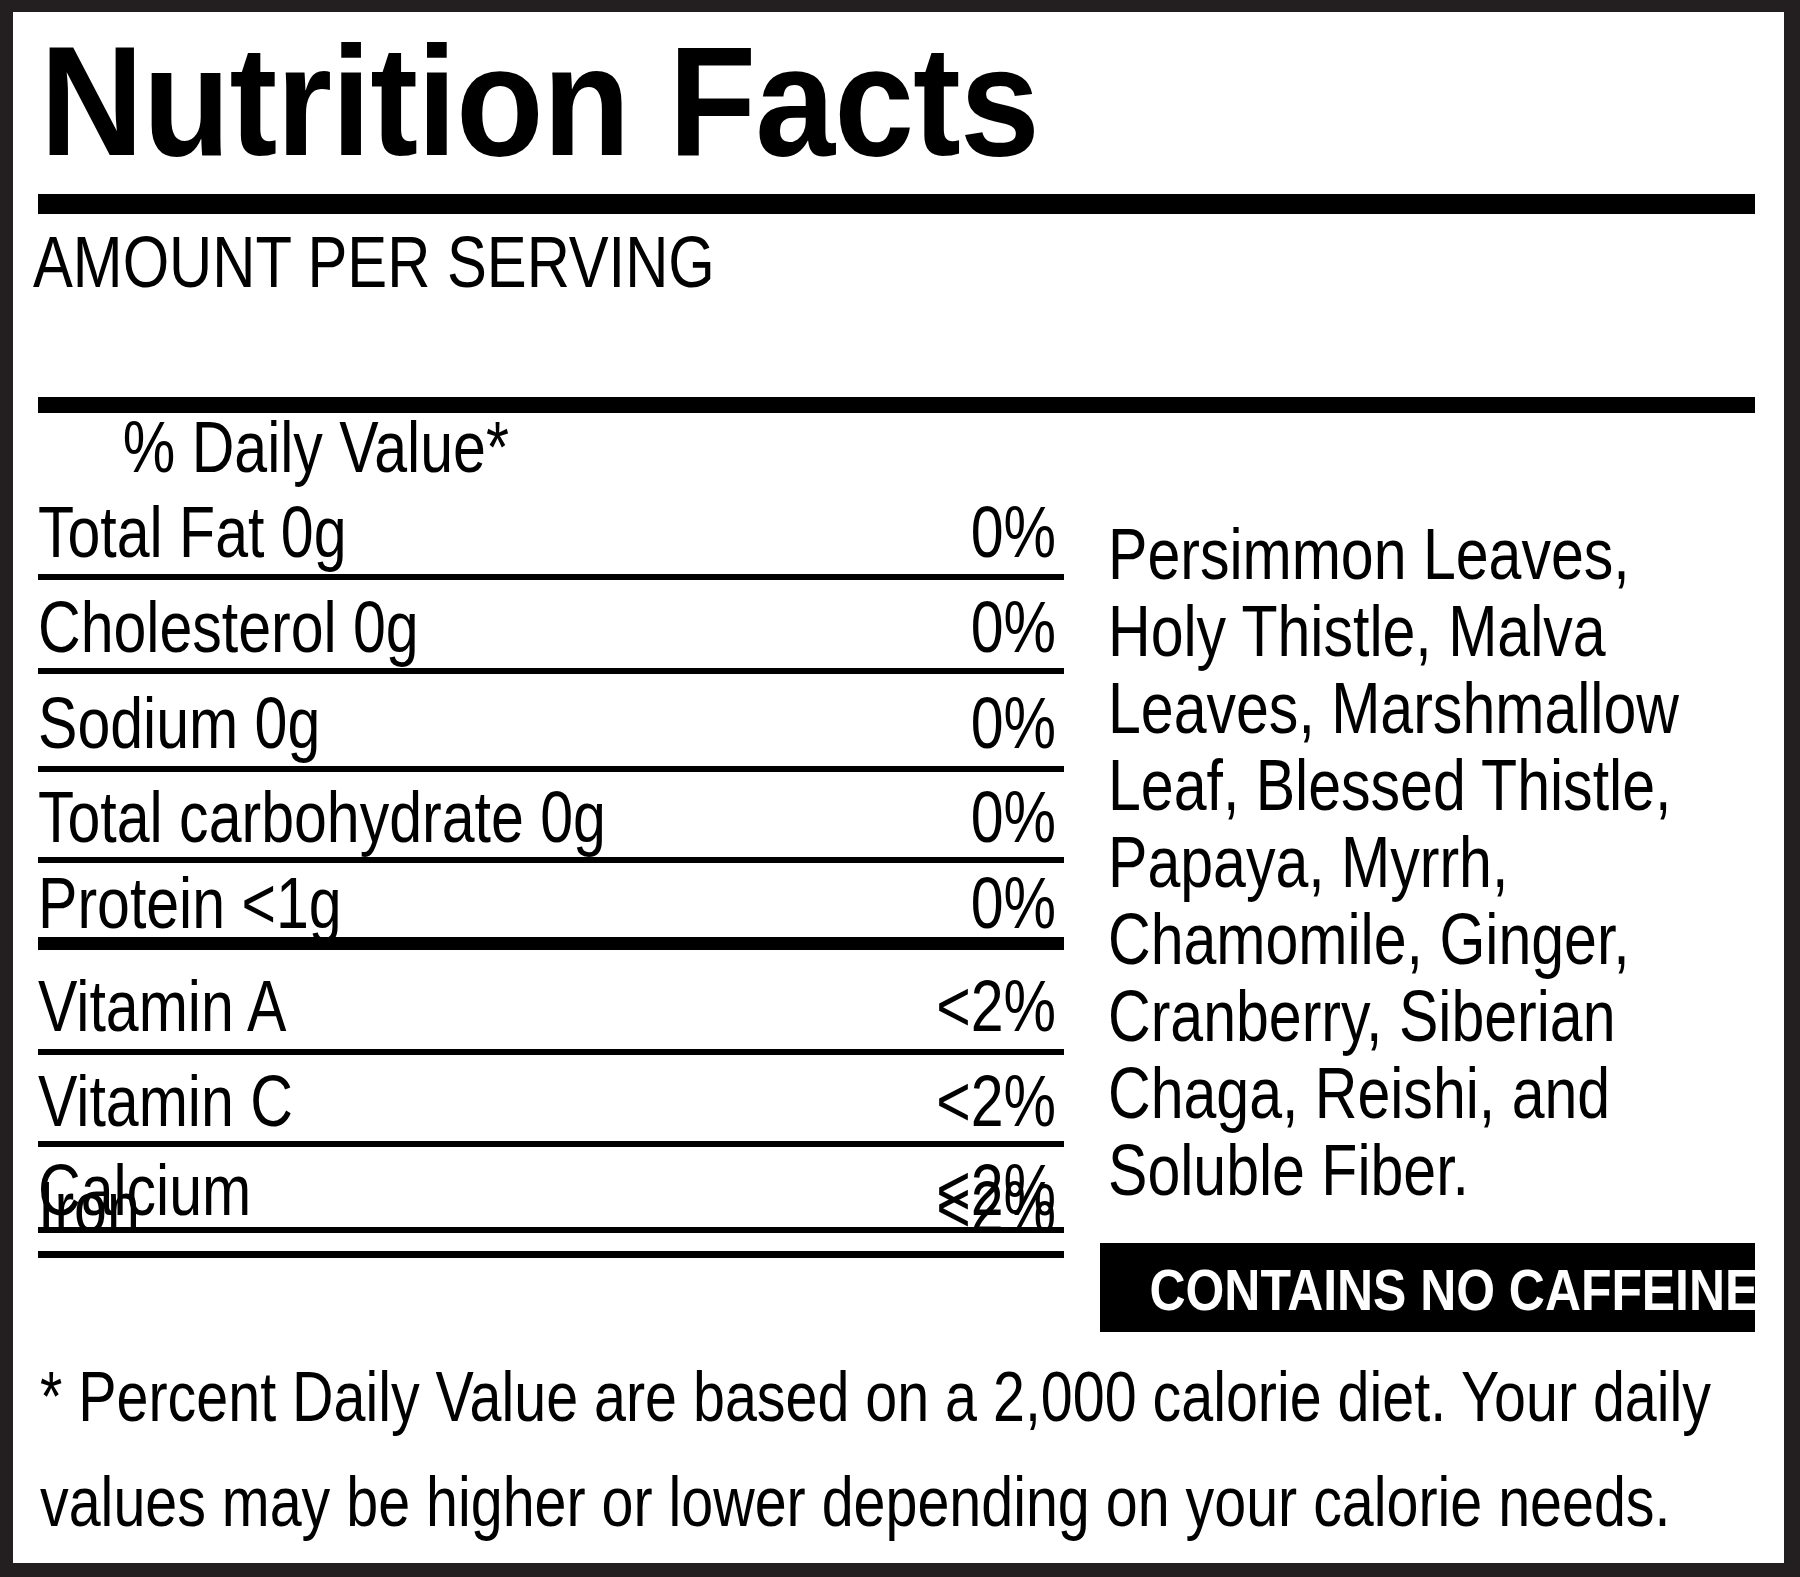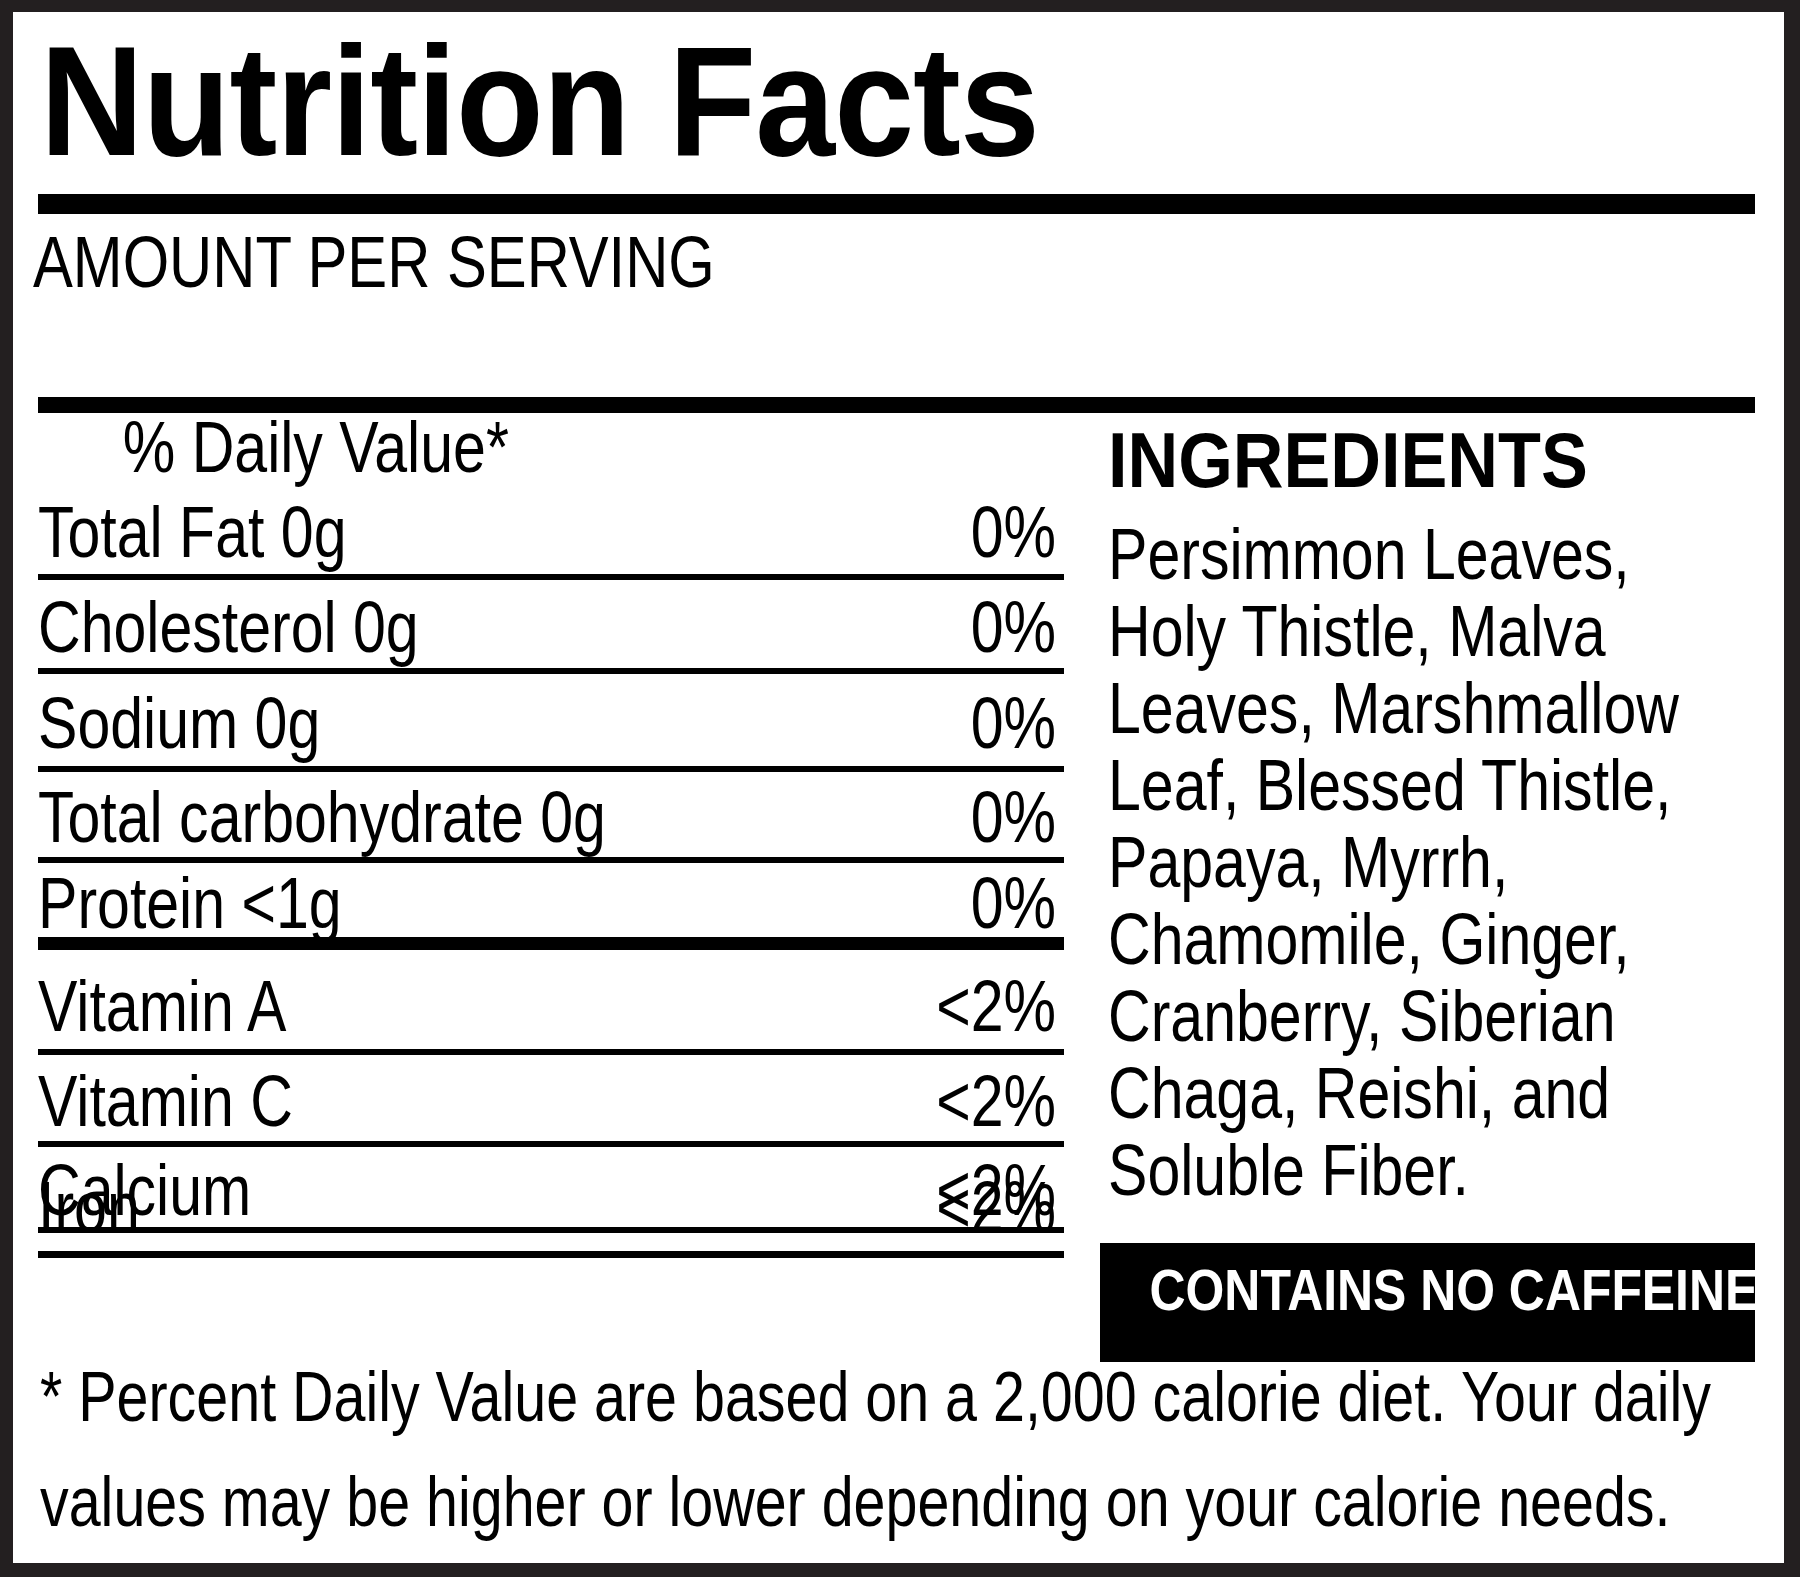--- a/index.html
+++ b/index.html
@@ -26,21 +26,21 @@
   .dvh{left:38px;top:405px;width:1020px;height:85px;line-height:85px;font-size:72px;text-align:left;}
   .row{
     position:absolute;left:38px;width:1026px;box-sizing:border-box;
     display:flex;justify-content:space-between;align-items:stretch;
     font-size:72px;padding-right:8px;
     border-bottom:6px solid var(--ink,#000000);
   }
   .ing-head{left:1108px;top:420px;font-size:78px;line-height:80px;font-weight:bold;}
   .ing{left:1108px;top:516px;font-size:72px;line-height:77px;}
   .badge{
-    left:1100px;top:1243px;width:655px;height:119px;line-height:93px;
+    left:1100px;top:1243px;width:655px;height:89px;line-height:93px;
     background:var(--badge-bg,#000000);color:var(--badge-text,#ffffff);
     font-size:58px;font-weight:bold;text-align:center;
   }
   .footnote{left:40px;top:1345px;font-size:70px;line-height:105px;}
 </style>
 </head>
 <body>
 
 <div class="canvas" style="--frame: #231f20; --paper: #ffffff; --ink: #000000; --badge-bg: #000000; --badge-text: #ffffff;">
   <div class="paper"></div>
@@ -91,23 +91,20 @@
   </div>
   <div class="row" style="top:1153px;height:80px;line-height:74px;gap:12px;">
     <span class="sx sx82">Calcium</span>
     <span class="sx sx82 or">&lt;2%</span>
   </div>
   <div class="row" style="top:1169px;height:89px;line-height:76px;border-bottom-width:7px;">
     <span class="sx sx82">Iron</span>
     <span class="sx sx82 or">&lt;2%</span>
   </div>
 
-  <div class="abs ing-head">
-    <span class="sx sx90">INGREDIENTS</span>
-  </div>
   <div class="abs ing">
     <div><span class="sx sx82">Persimmon Leaves,</span></div>
     <div><span class="sx sx82">Holy Thistle, Malva</span></div>
     <div><span class="sx sx82">Leaves, Marshmallow</span></div>
     <div><span class="sx sx82">Leaf, Blessed Thistle,</span></div>
     <div><span class="sx sx82">Papaya, Myrrh,</span></div>
     <div><span class="sx sx82">Chamomile, Ginger,</span></div>
     <div><span class="sx sx82">Cranberry, Siberian</span></div>
     <div><span class="sx sx82">Chaga, Reishi, and</span></div>
     <div><span class="sx sx82">Soluble Fiber.</span></div>

